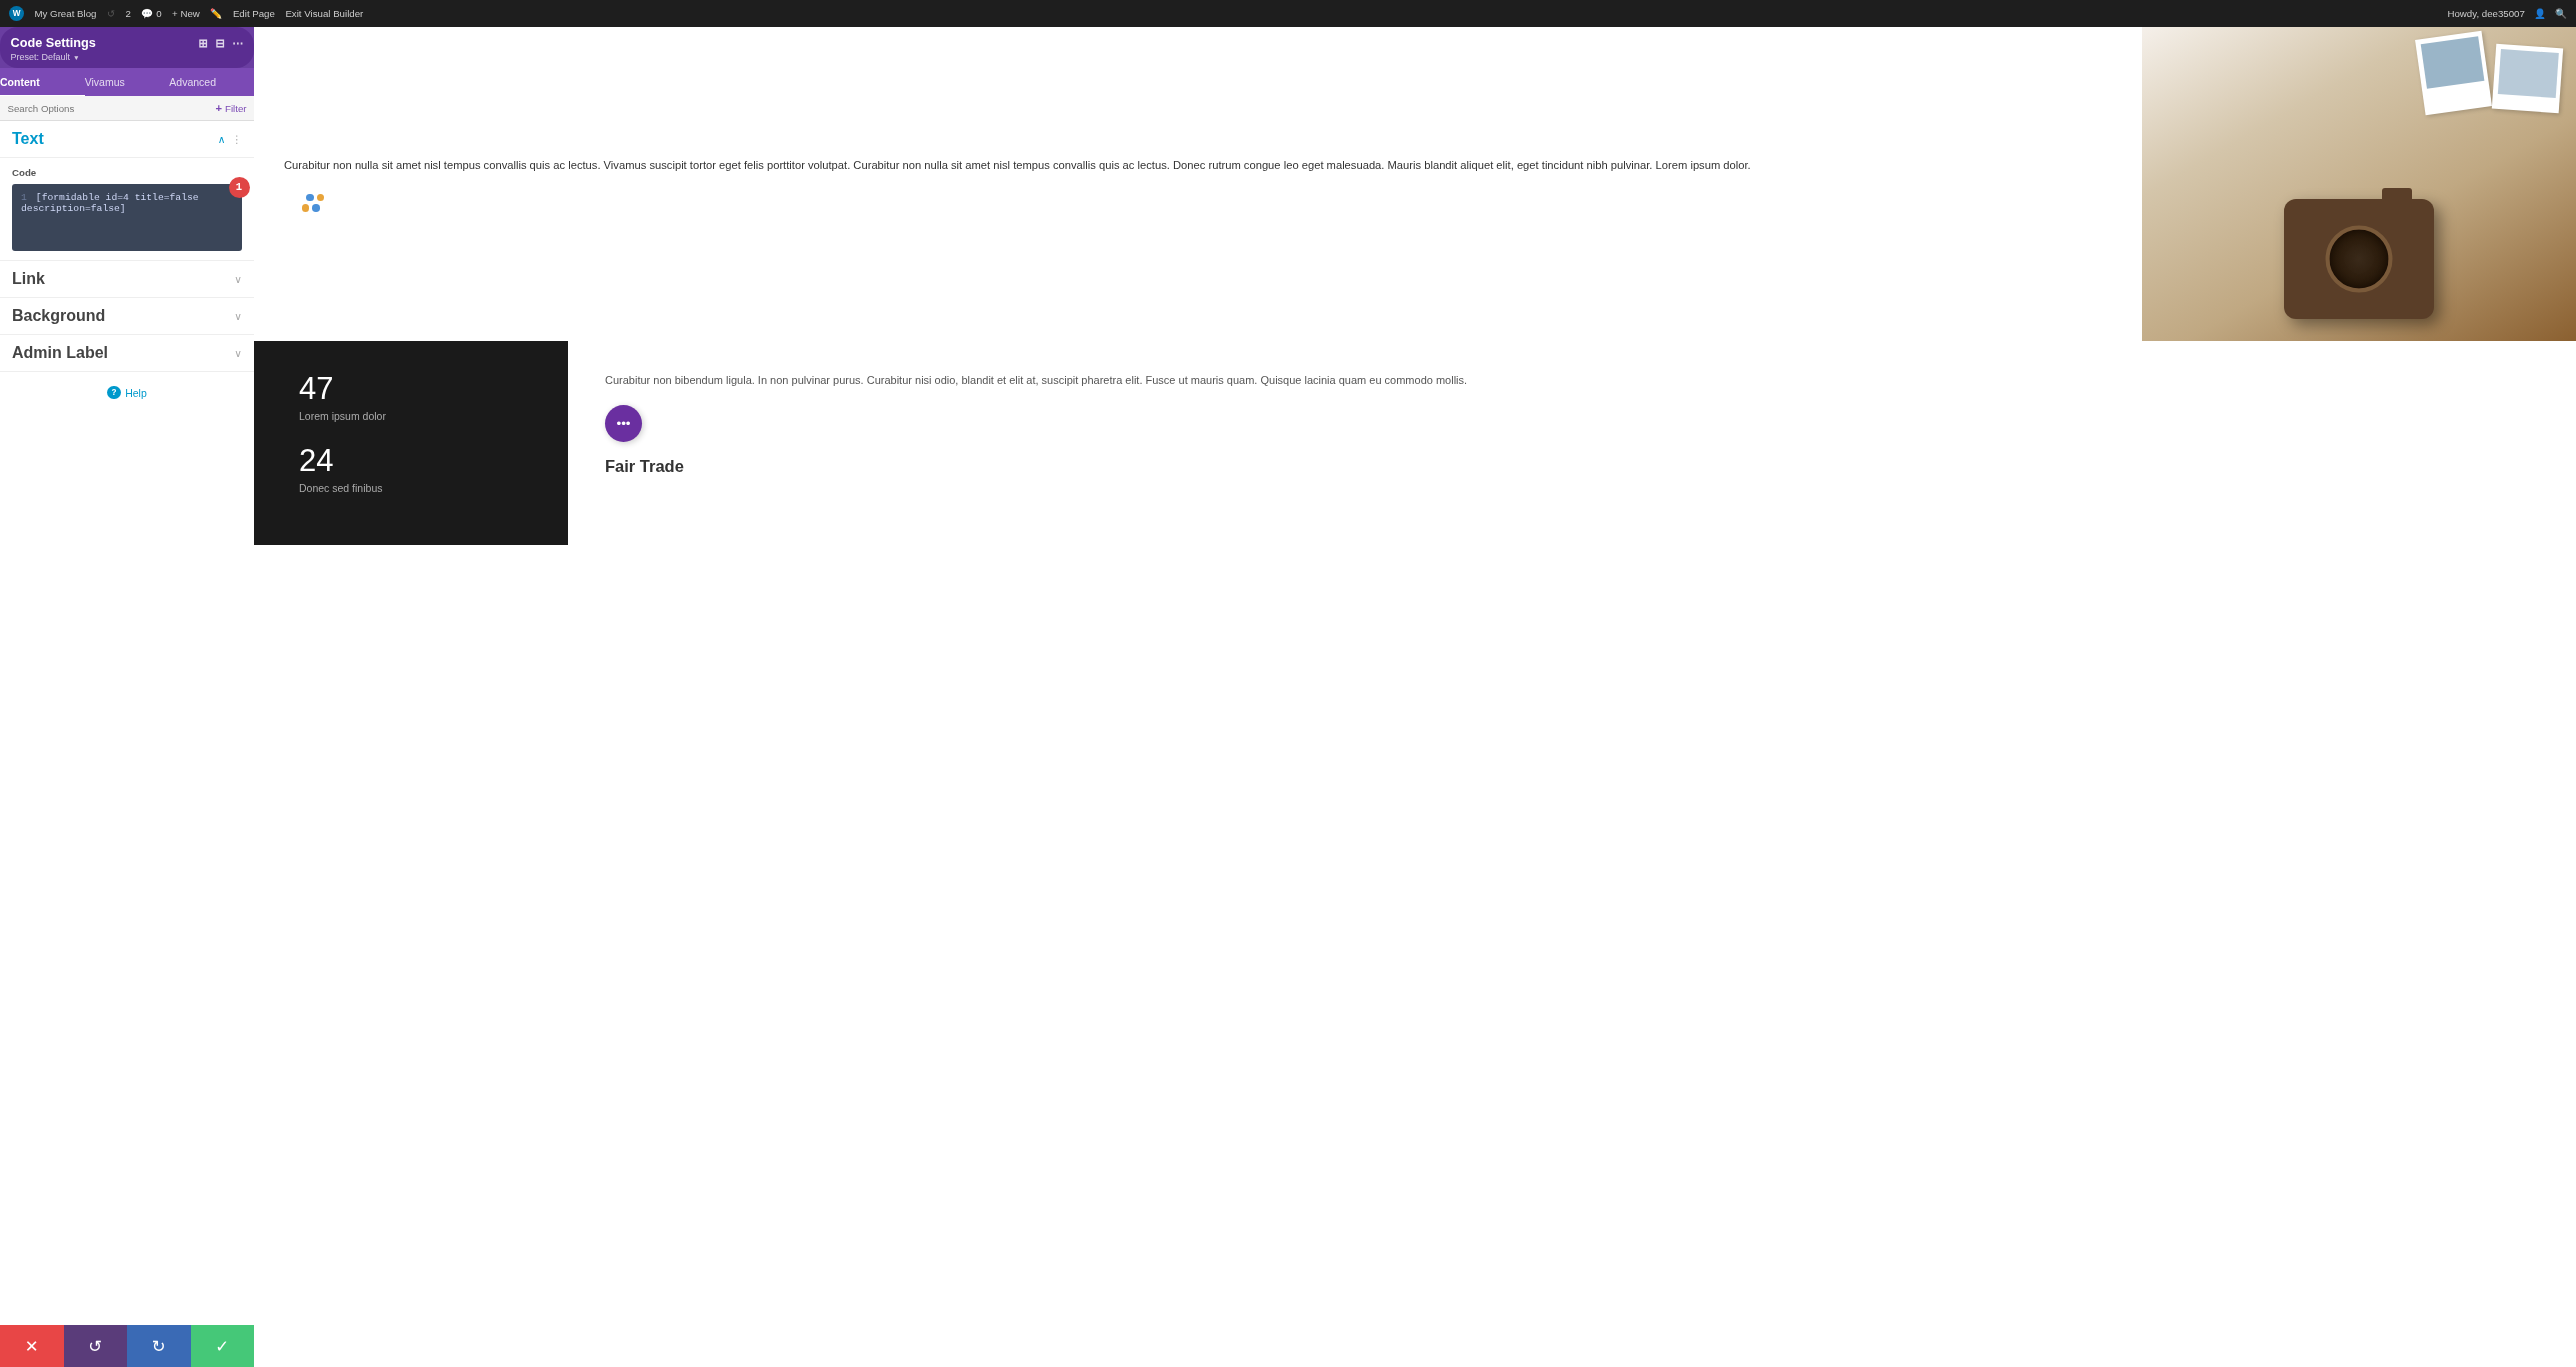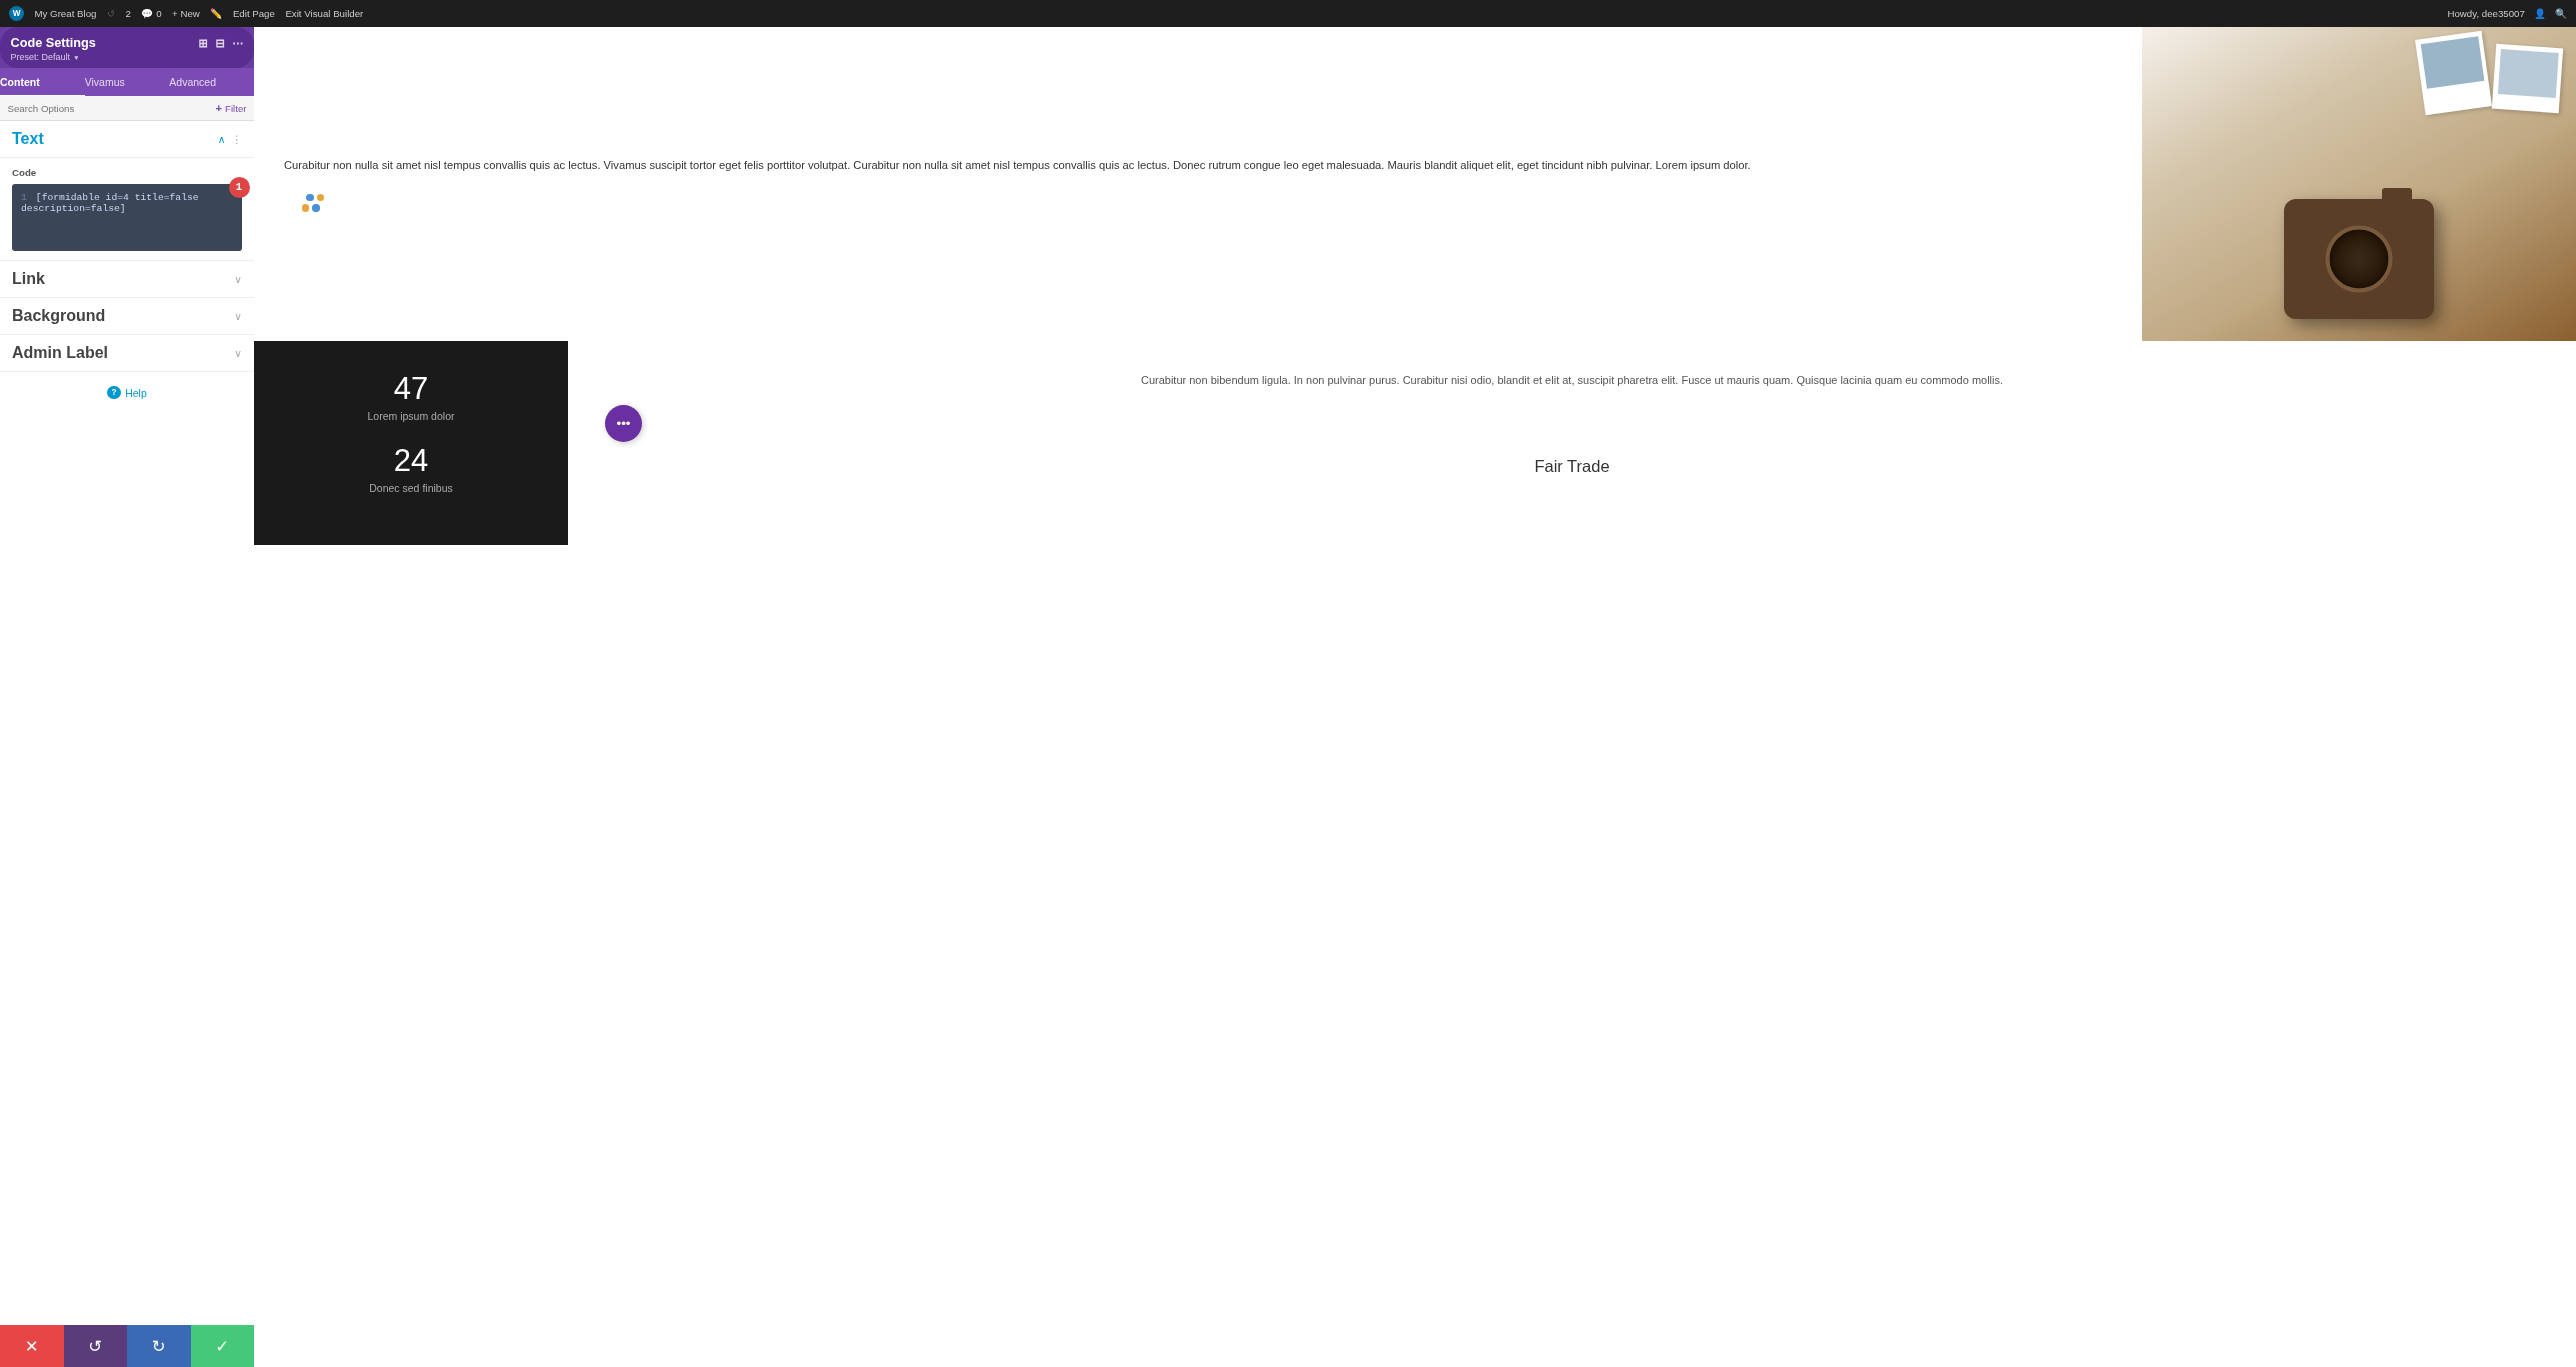--- a/index.html
+++ b/index.html
@@ -351,21 +351,21 @@
       margin-bottom: 9px;
     }
     .eco-text {
       font-size: 11px;
       line-height: 1.7;
       color: #555;
       margin-bottom: 15px;
     }
     .fair-trade-title {
       font-size: 16.5px;
-      font-weight: 400;
+      font-weight: 700;
       color: #333;
     }
 
     
     .purple-circle {
       width: 37px; height: 37px;
       background: #6a2fa0;
       border-radius: 50%;
       display: flex;
       align-items: center;
@@ -373,21 +373,20 @@
       color: white;
       font-size: 13.5px;
       cursor: pointer;
       margin-bottom: 15px;
       box-shadow: 1.5px 1.5px 6px rgba(0,0,0,0.2);
     }
 
     
     .content-bottom {
       display: flex;
-      text-align: center;
     }
   </style>
 </head>
 <body>
 
 <div class="wp-admin-bar">
   <div class="wp-logo">W</div>
   <span class="bar-item">My Great Blog</span>
   <span class="bar-sep">↺</span>
   <span class="bar-item">2</span>

